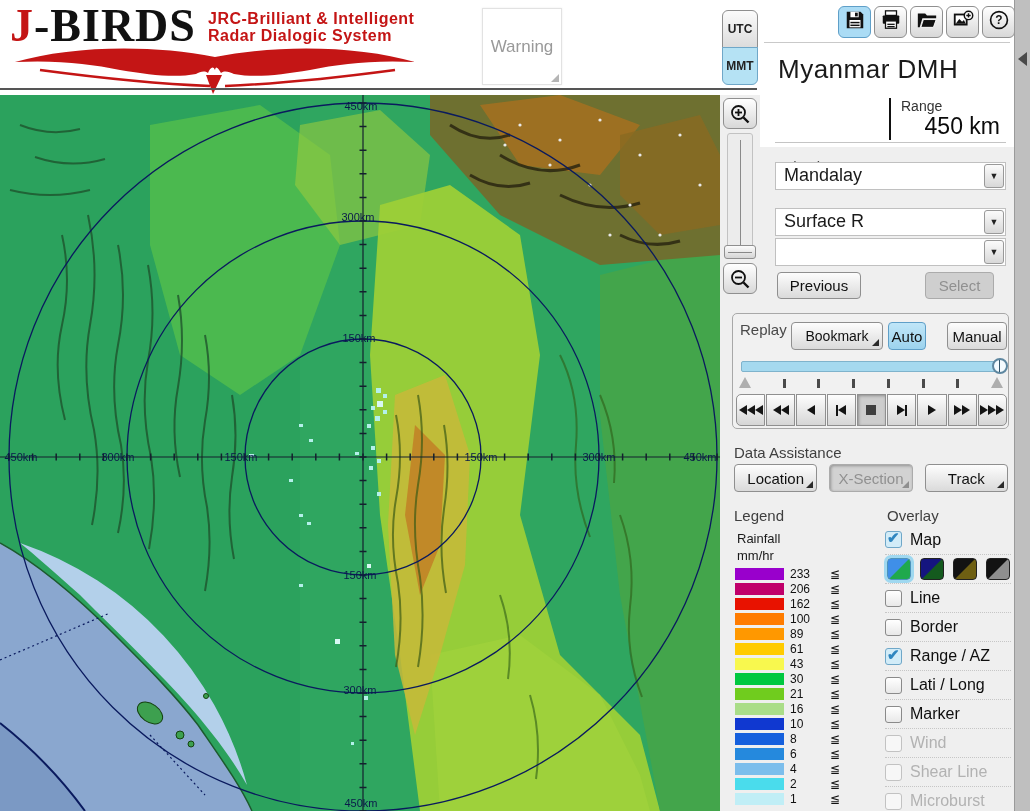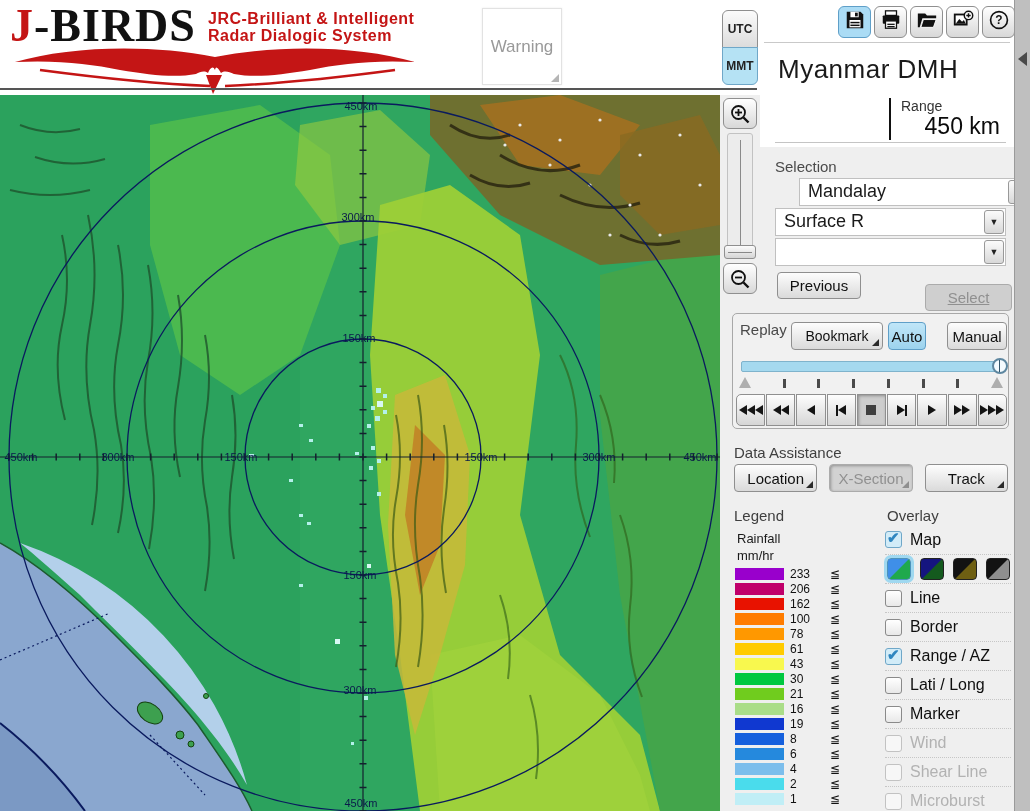--- a/index.html
+++ b/index.html
@@ -63,21 +63,21 @@
   .dropdown { position:absolute; left:55px; width:231px; height:28px; background:#fff; border:1px solid #c0c0c0; }
   .ddtext { position:absolute; left:8px; top:2px; font-size:18px; color:#1a1a1a; }
   .ddbtn { position:absolute; right:1px; top:1px; width:20px; height:24px; border:1px solid #999; border-radius:3px; background:linear-gradient(#fbfbfb,#d8d8d8); display:flex; align-items:center; justify-content:center; font-size:9px; color:#222; }
   .btn { background:linear-gradient(#fdfdfd,#dadada); border:1px solid #8f8f8f; border-radius:4px; color:#111; display:flex; align-items:center; justify-content:center; position:relative; font-size:15px; }
   .btn.blue { background:linear-gradient(#c0e6f8,#9cd3ee); border-color:#5f9fc8; }
   .btn.disabled { background:#cfcfcf; color:#909090; border-color:#ababab; }
   .btn.pressed { background:#d2d2d2; box-shadow:inset 1px 1px 3px rgba(0,0,0,.3); }
   .corner:after { content:""; position:absolute; right:3px; bottom:3px; width:0; height:0; border-left:7px solid transparent; border-bottom:7px solid #2a2a2a; }
   .corner.graytri:after { border-bottom-color:#8f8f8f; }
   #previous-btn { position:absolute; left:57px; top:177px; width:84px; height:27px; }
-  #select-btn { position:absolute; left:205px; top:189px; width:87px; height:27px;text-decoration:underline; }
+  #select-btn { position:absolute; left:205px; top:177px; width:69px; height:27px; }
 
   
   #replay-group { position:absolute; left:12px; top:218px; width:277px; height:116px; border:1px solid #a8a8a8; border-radius:5px; background:#f1f1f1; }
   #replay-label { position:absolute; left:7px; top:7px; font-size:15px; color:#4a4a4a; }
   #bookmark-btn { position:absolute; left:58px; top:8px; width:92px; height:28px; font-size:14px; }
   #auto-btn { position:absolute; left:155px; top:8px; width:38px; height:28px; }
   #manual-btn { position:absolute; left:214px; top:8px; width:60px; height:28px; }
   #replay-slider { position:absolute; left:8px; top:47px; width:260px; height:11px; background:#a5d9ef; border:1px solid #7fb3cc; border-radius:2px; }
   #replay-thumb { position:absolute; left:250px; top:-4px; width:16px; height:16px; background:#f4fbff; border:2px solid #5e87a0; border-radius:50%; }
   #replay-thumb:after { content:""; position:absolute; left:5px; top:0px; width:1px; height:12px; background:#33566b; }
@@ -351,21 +351,21 @@
     </div>
 
     <div id="range-box">
       <div id="range-divider"></div>
       <div id="range-label">Range</div>
       <div id="range-value">450 km</div>
     </div>
 
     <div id="selection-label">Selection</div>
     <div id="dropdowns">
-        <div class="dropdown" style="top: 83px; margin-left: 24px;">
+        <div class="dropdown" style="top: 67px;">
           <span class="ddtext">Mandalay</span>
           <span class="ddbtn">▼</span>
         </div>
         <div class="dropdown" style="top: 113px;">
           <span class="ddtext">Surface R</span>
           <span class="ddbtn">▼</span>
         </div>
         <div class="dropdown" style="top: 143px;">
           <span class="ddtext"></span>
           <span class="ddbtn">▼</span>
@@ -457,21 +457,21 @@
           <span class="lval">162</span>
           <span class="lsign">≦</span>
         </div>
         <div class="lrow">
           <span class="lsw" style="background: rgb(255, 124, 0);"></span>
           <span class="lval">100</span>
           <span class="lsign">≦</span>
         </div>
         <div class="lrow">
           <span class="lsw" style="background: rgb(255, 152, 0);"></span>
-          <span class="lval">78</span>
+          <span class="lval">89</span>
           <span class="lsign">≦</span>
         </div>
         <div class="lrow">
           <span class="lsw" style="background: rgb(255, 203, 0);"></span>
           <span class="lval">61</span>
           <span class="lsign">≦</span>
         </div>
         <div class="lrow">
           <span class="lsw" style="background: rgb(248, 248, 78);"></span>
           <span class="lval">43</span>
@@ -487,21 +487,21 @@
           <span class="lval">21</span>
           <span class="lsign">≦</span>
         </div>
         <div class="lrow">
           <span class="lsw" style="background: rgb(170, 221, 136);"></span>
           <span class="lval">16</span>
           <span class="lsign">≦</span>
         </div>
         <div class="lrow">
           <span class="lsw" style="background: rgb(16, 56, 208);"></span>
-          <span class="lval">19</span>
+          <span class="lval">10</span>
           <span class="lsign">≦</span>
         </div>
         <div class="lrow">
           <span class="lsw" style="background: rgb(21, 96, 221);"></span>
           <span class="lval">8</span>
           <span class="lsign">≦</span>
         </div>
         <div class="lrow">
           <span class="lsw" style="background: rgb(37, 137, 221);"></span>
           <span class="lval">6</span>

